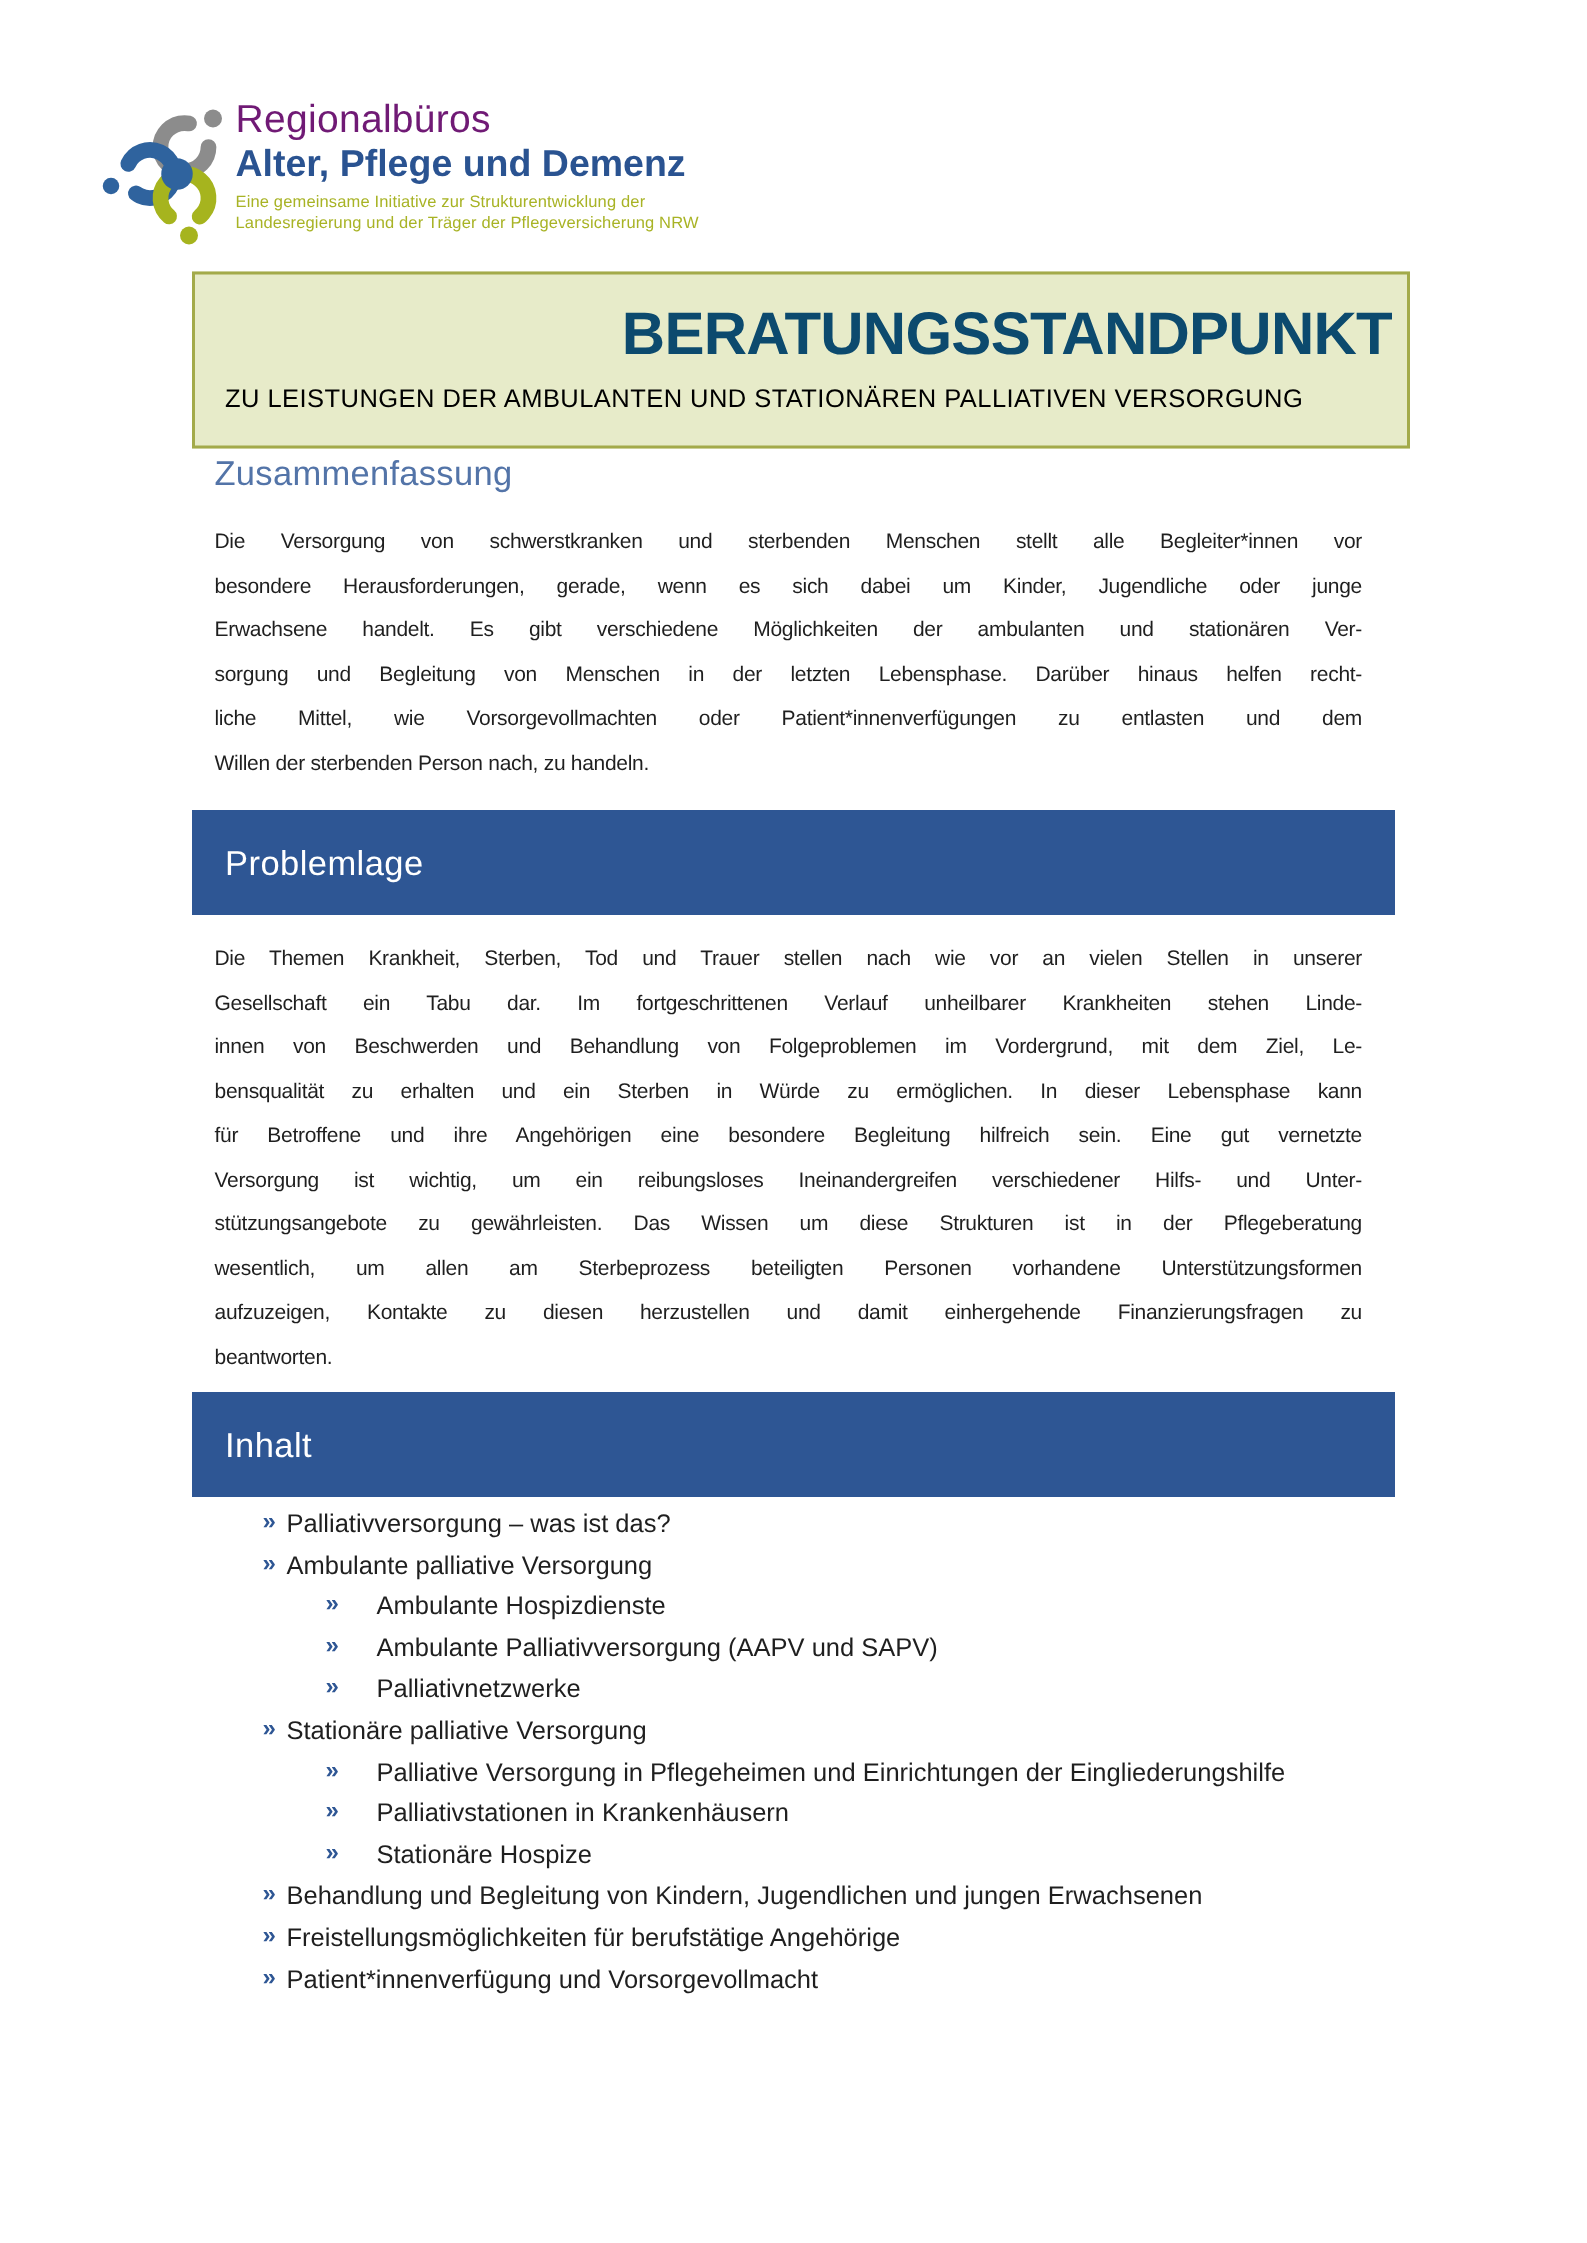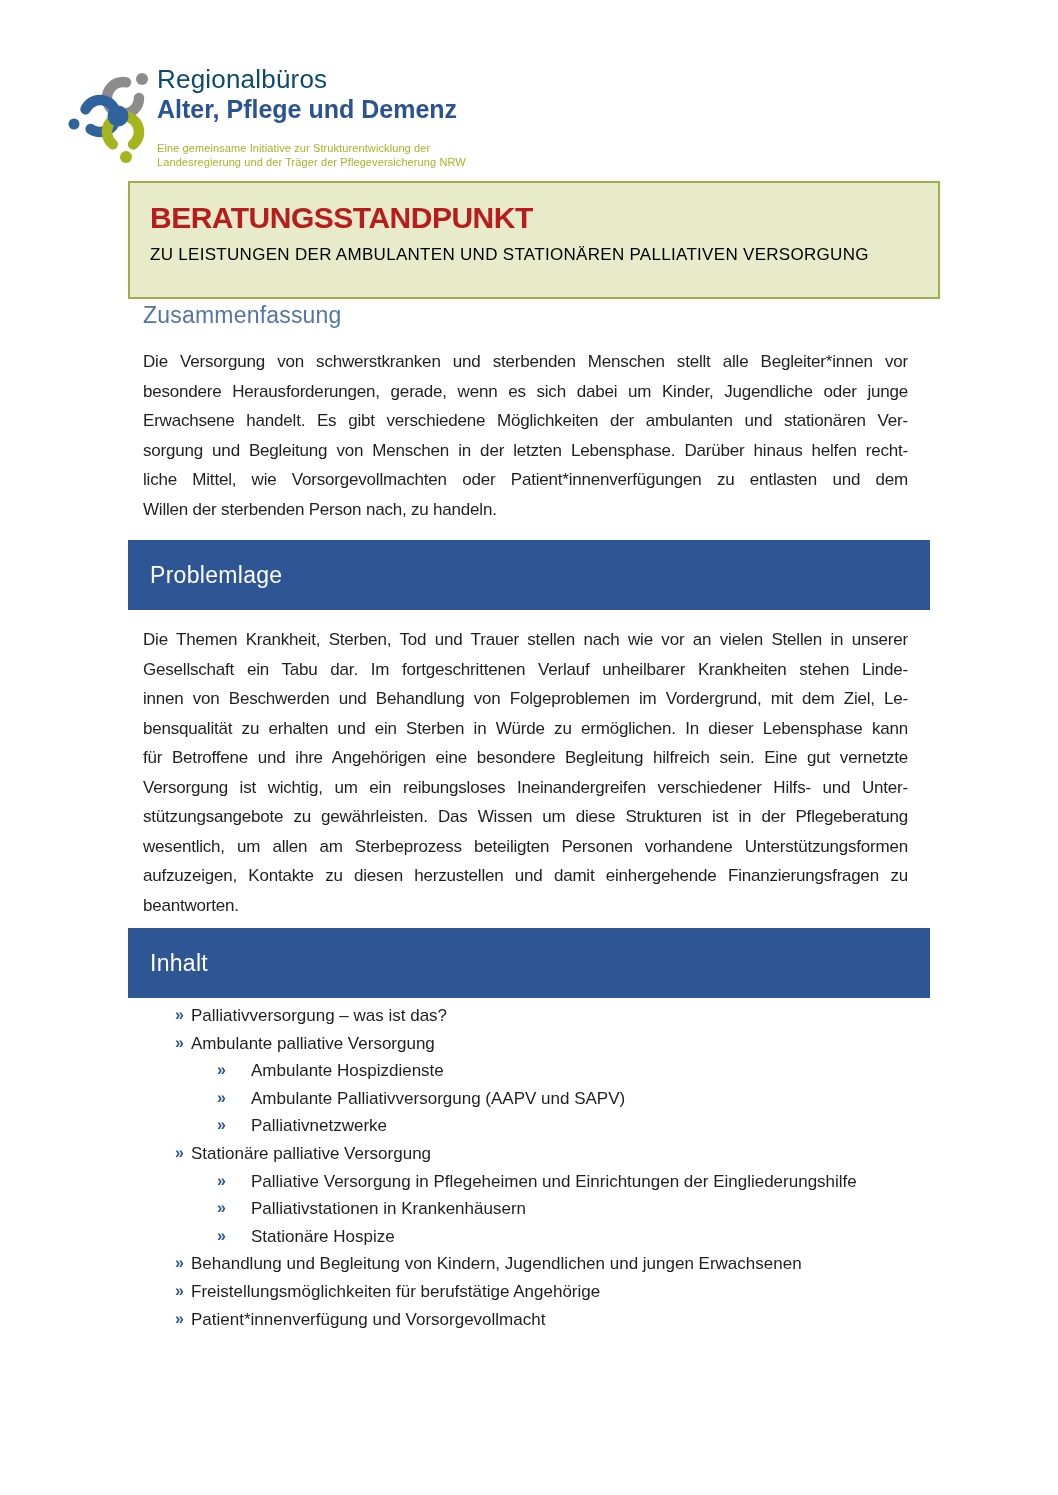--- a/index.html
+++ b/index.html
@@ -4,35 +4,35 @@
 <style>
   html,body { margin:0; padding:0; background:#ffffff; }
   .page {
     position:relative; width:1058px; height:1495px; background:#ffffff;
     font-family:"Liberation Sans", sans-serif; color:#1f1f1f; overflow:hidden;
   }
 
   
   .logo-mark { position:absolute; left:68px; top:68px; width:100px; height:96px; }
   .logo-text { position:absolute; left:157px; top:64px; }
-  .logo-name { font-size:26px; line-height:31px; color:#0c4a6e; letter-spacing:0.2px; }
+  .logo-name { font-size:26px; line-height:31px; color:#701a75; letter-spacing:0.2px; }
   .logo-brand { font-size:25px; line-height:29px; font-weight:bold; color:#2a5391; }
-  .logo-tag { font-size:11px; line-height:13.5px; color:#a8b325; margin-top:18px; letter-spacing:0.1px; }
+  .logo-tag { font-size:11px; line-height:13.5px; color:#a8b325; margin-top:5px; letter-spacing:0.1px; }
 
   
   .title-box {
     position:absolute; left:128px; top:181px; width:778px; height:96px;
     background:#e7ebc9; border:2px solid #a3aa4a; padding:18px 10px 0 20px;
   }
-  .doc-title { font-size:30px; font-weight:bold; letter-spacing:-0.5px; color:#b91c1c; }
+  .doc-title { font-size:40px; font-weight:bold; letter-spacing:-0.5px; color:#0c4a6e;text-align:right; }
   .doc-subtitle { margin-top:10px; font-size:17px; letter-spacing:0.3px; color:#000000; }
 
   
   .sec-heading { position:absolute; left:143px; font-size:23px; color:#5374a8; letter-spacing:0.2px; }
-  .para { position:absolute; left:143px; width:765px; font-size:17px; letter-spacing:-0.2px; }
+  .para { position:absolute; left:143px; width:765px; font-size:14px; letter-spacing:-0.2px; }
   .ln { height:29.5px; text-align:justify; text-align-last:justify; white-space:nowrap; }
   .ln.last { text-align:left; text-align-last:left; }
 
   
   .banner {
     position:absolute; left:128px; width:780px; height:70px; background:#2e5694;
     color:#ffffff; font-size:23px; letter-spacing:0.3px;
     display:flex; align-items:center; padding-left:22px;
   }
 

